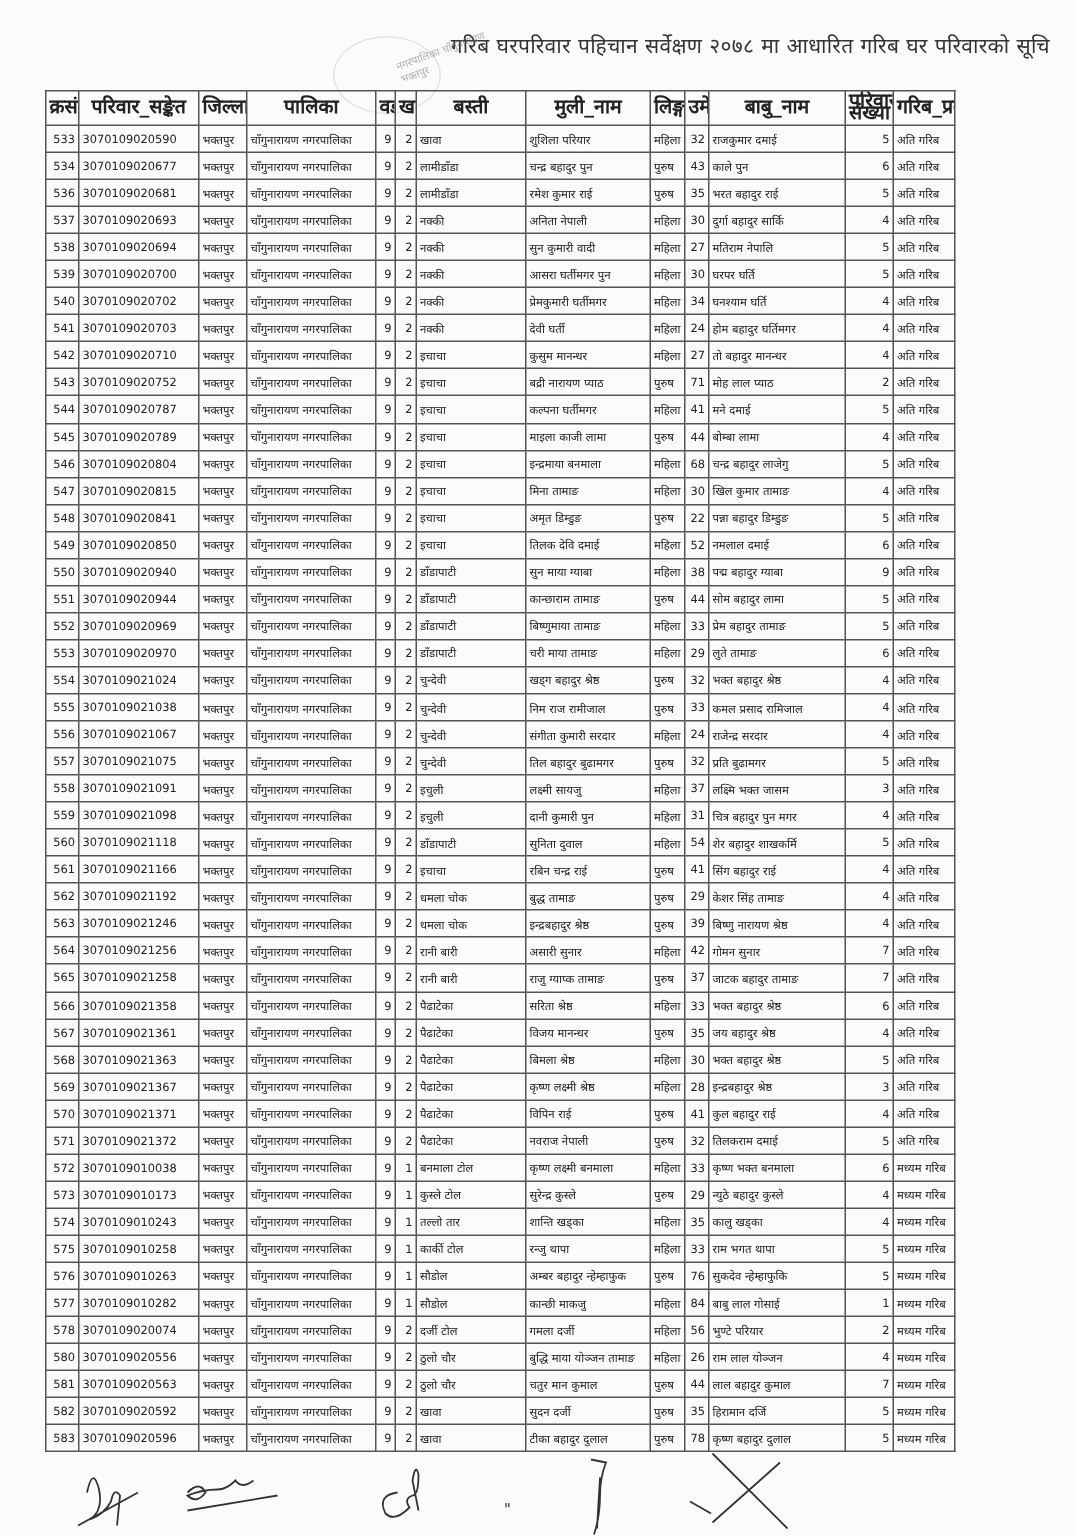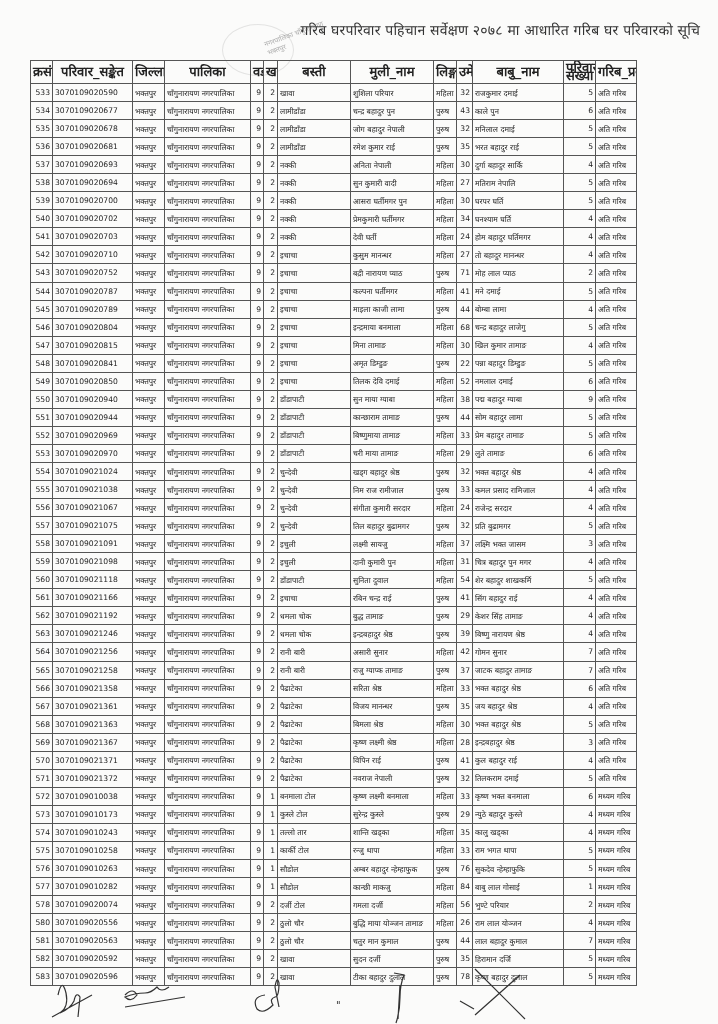--- a/index.html
+++ b/index.html
@@ -111,35 +111,20 @@
         <td class="num">2</td>
         <td>लामीडाँडा</td>
         <td>चन्द्र बहादुर पुन</td>
         <td>पुरुष</td>
         <td class="num">43</td>
         <td>काले पुन</td>
         <td class="num">6</td>
         <td>अति गरिब</td>
       </tr>
       <tr>
-        <td class="num">535</td>
-        <td>3070109020678</td>
-        <td>भक्तपुर</td>
-        <td>चाँगुनारायण नगरपालिका</td>
-        <td class="num">9</td>
-        <td class="num">2</td>
-        <td>लामीडाँडा</td>
-        <td>जोग बहादुर नेपाली</td>
-        <td>पुरुष</td>
-        <td class="num">32</td>
-        <td>मनिलाल दमाई</td>
-        <td class="num">5</td>
-        <td>अति गरिब</td>
-      </tr>
-      <tr>
         <td class="num">536</td>
         <td>3070109020681</td>
         <td>भक्तपुर</td>
         <td>चाँगुनारायण नगरपालिका</td>
         <td class="num">9</td>
         <td class="num">2</td>
         <td>लामीडाँडा</td>
         <td>रमेश कुमार राई</td>
         <td>पुरुष</td>
         <td class="num">35</td>

